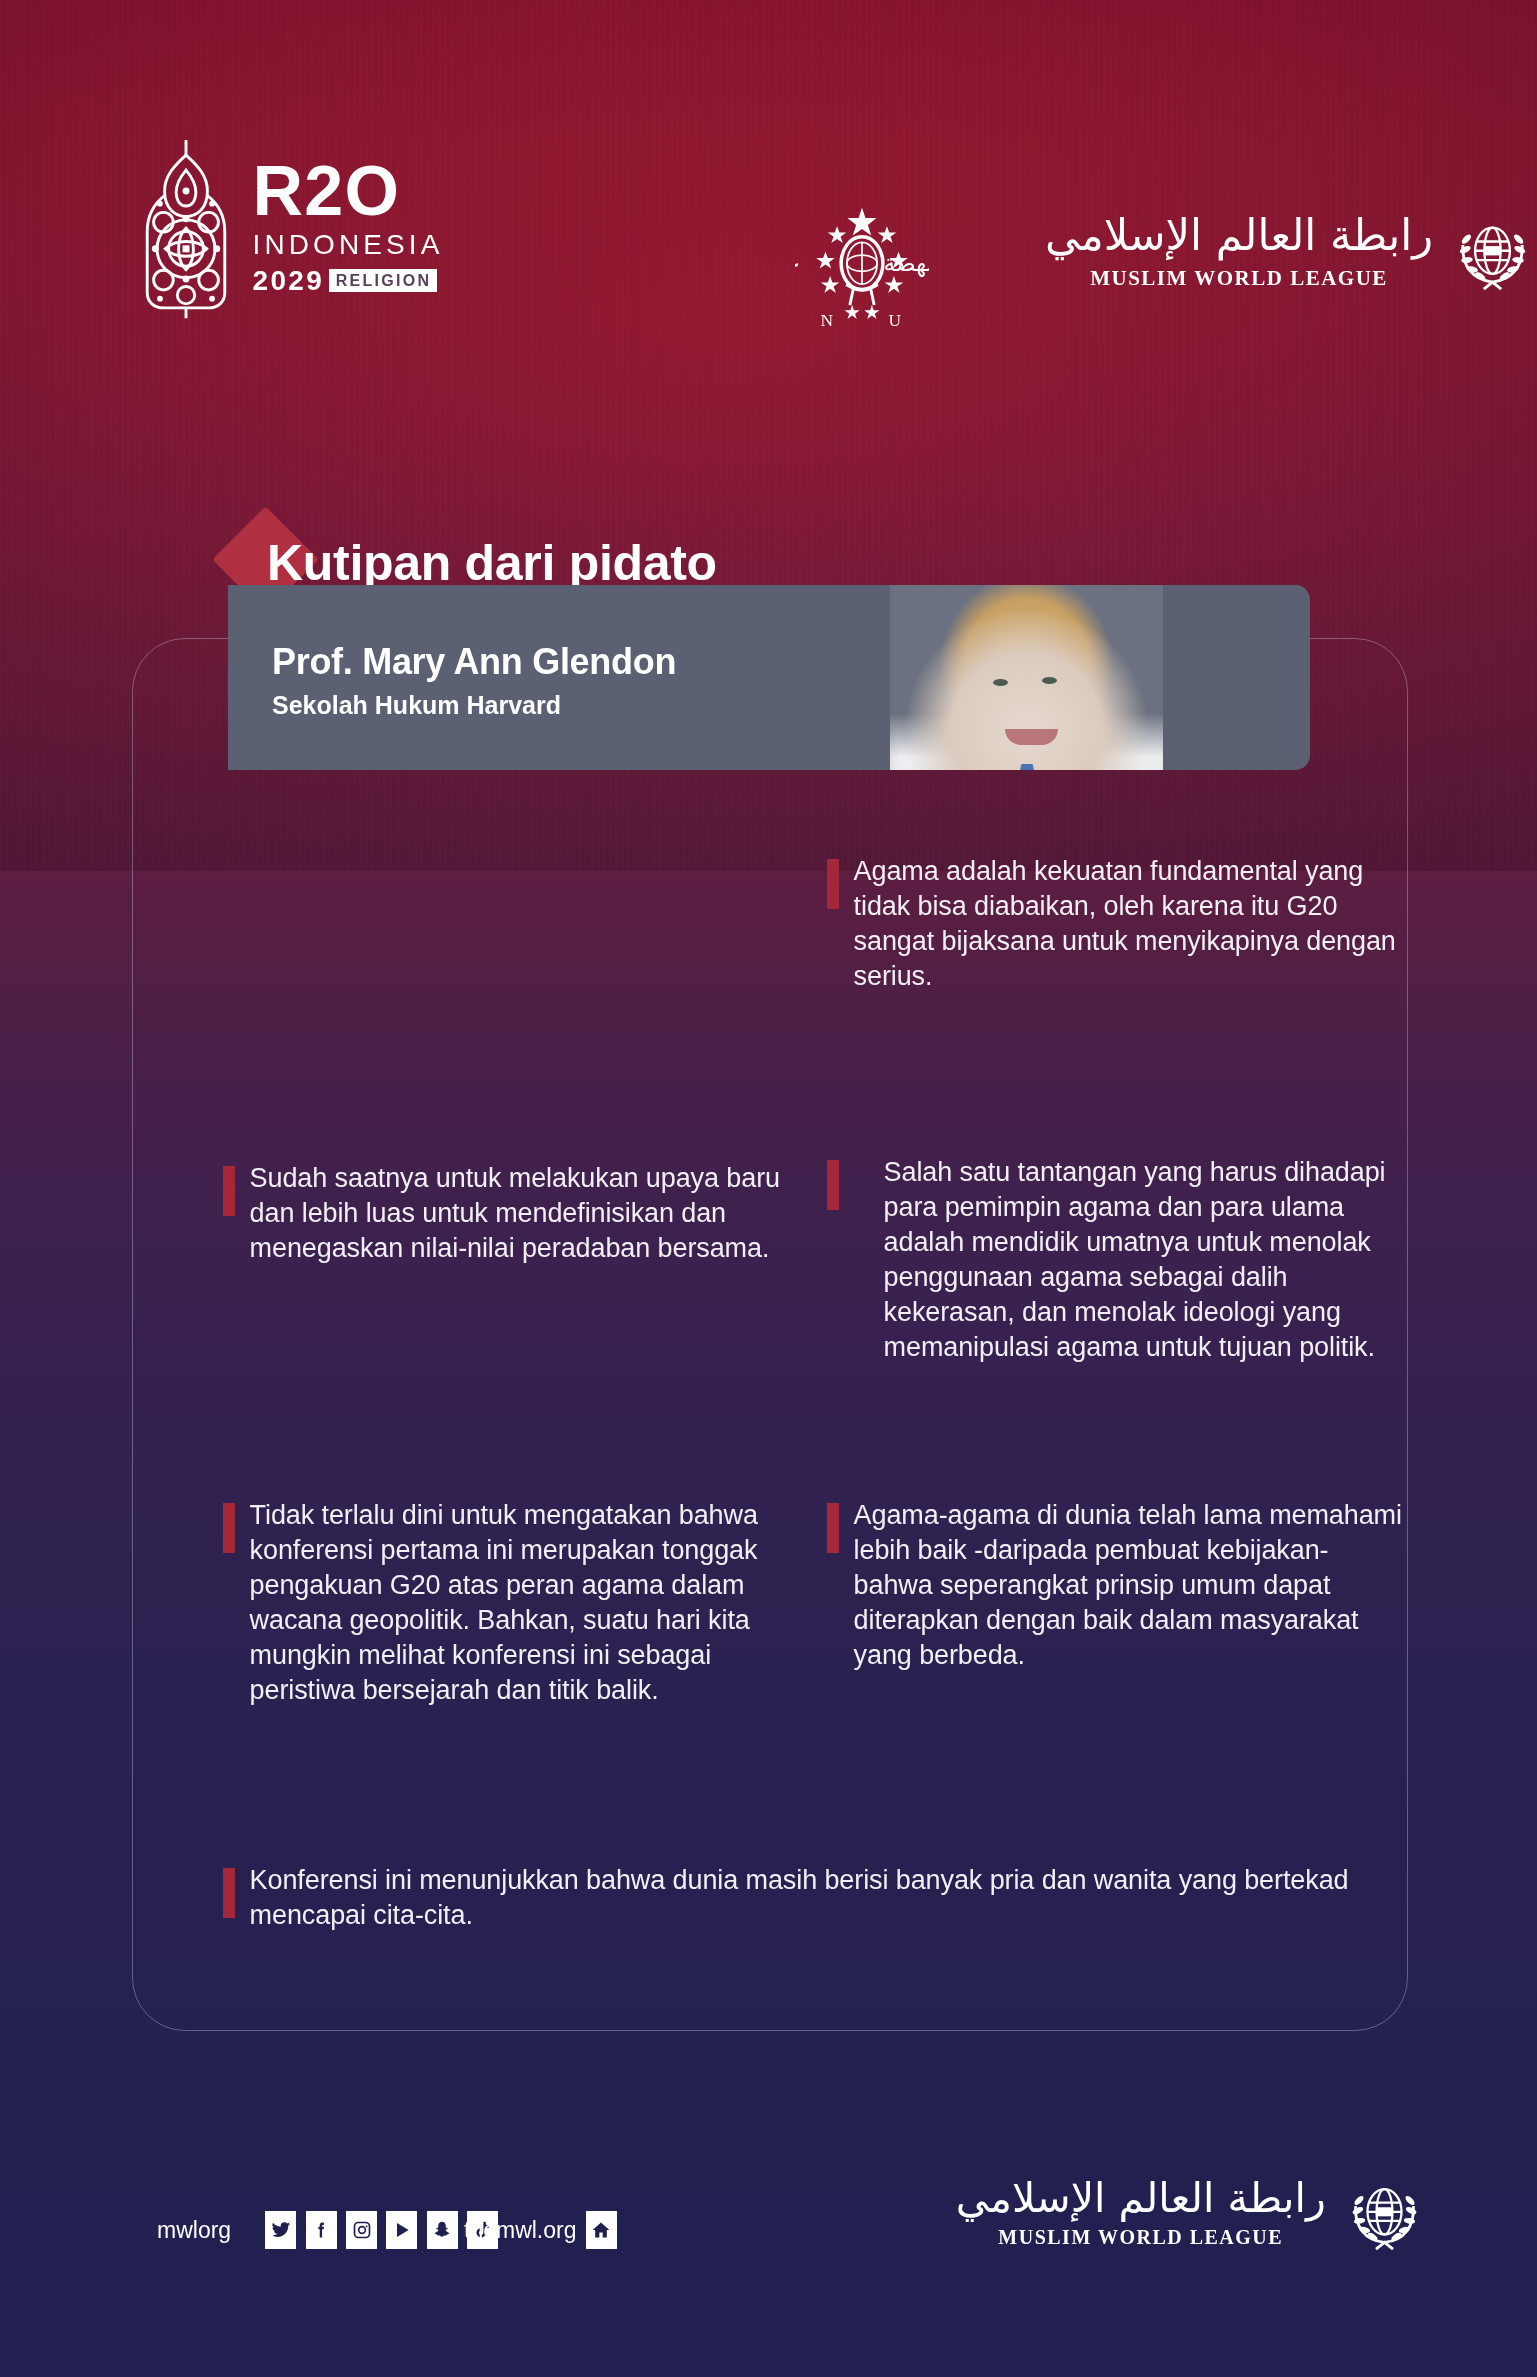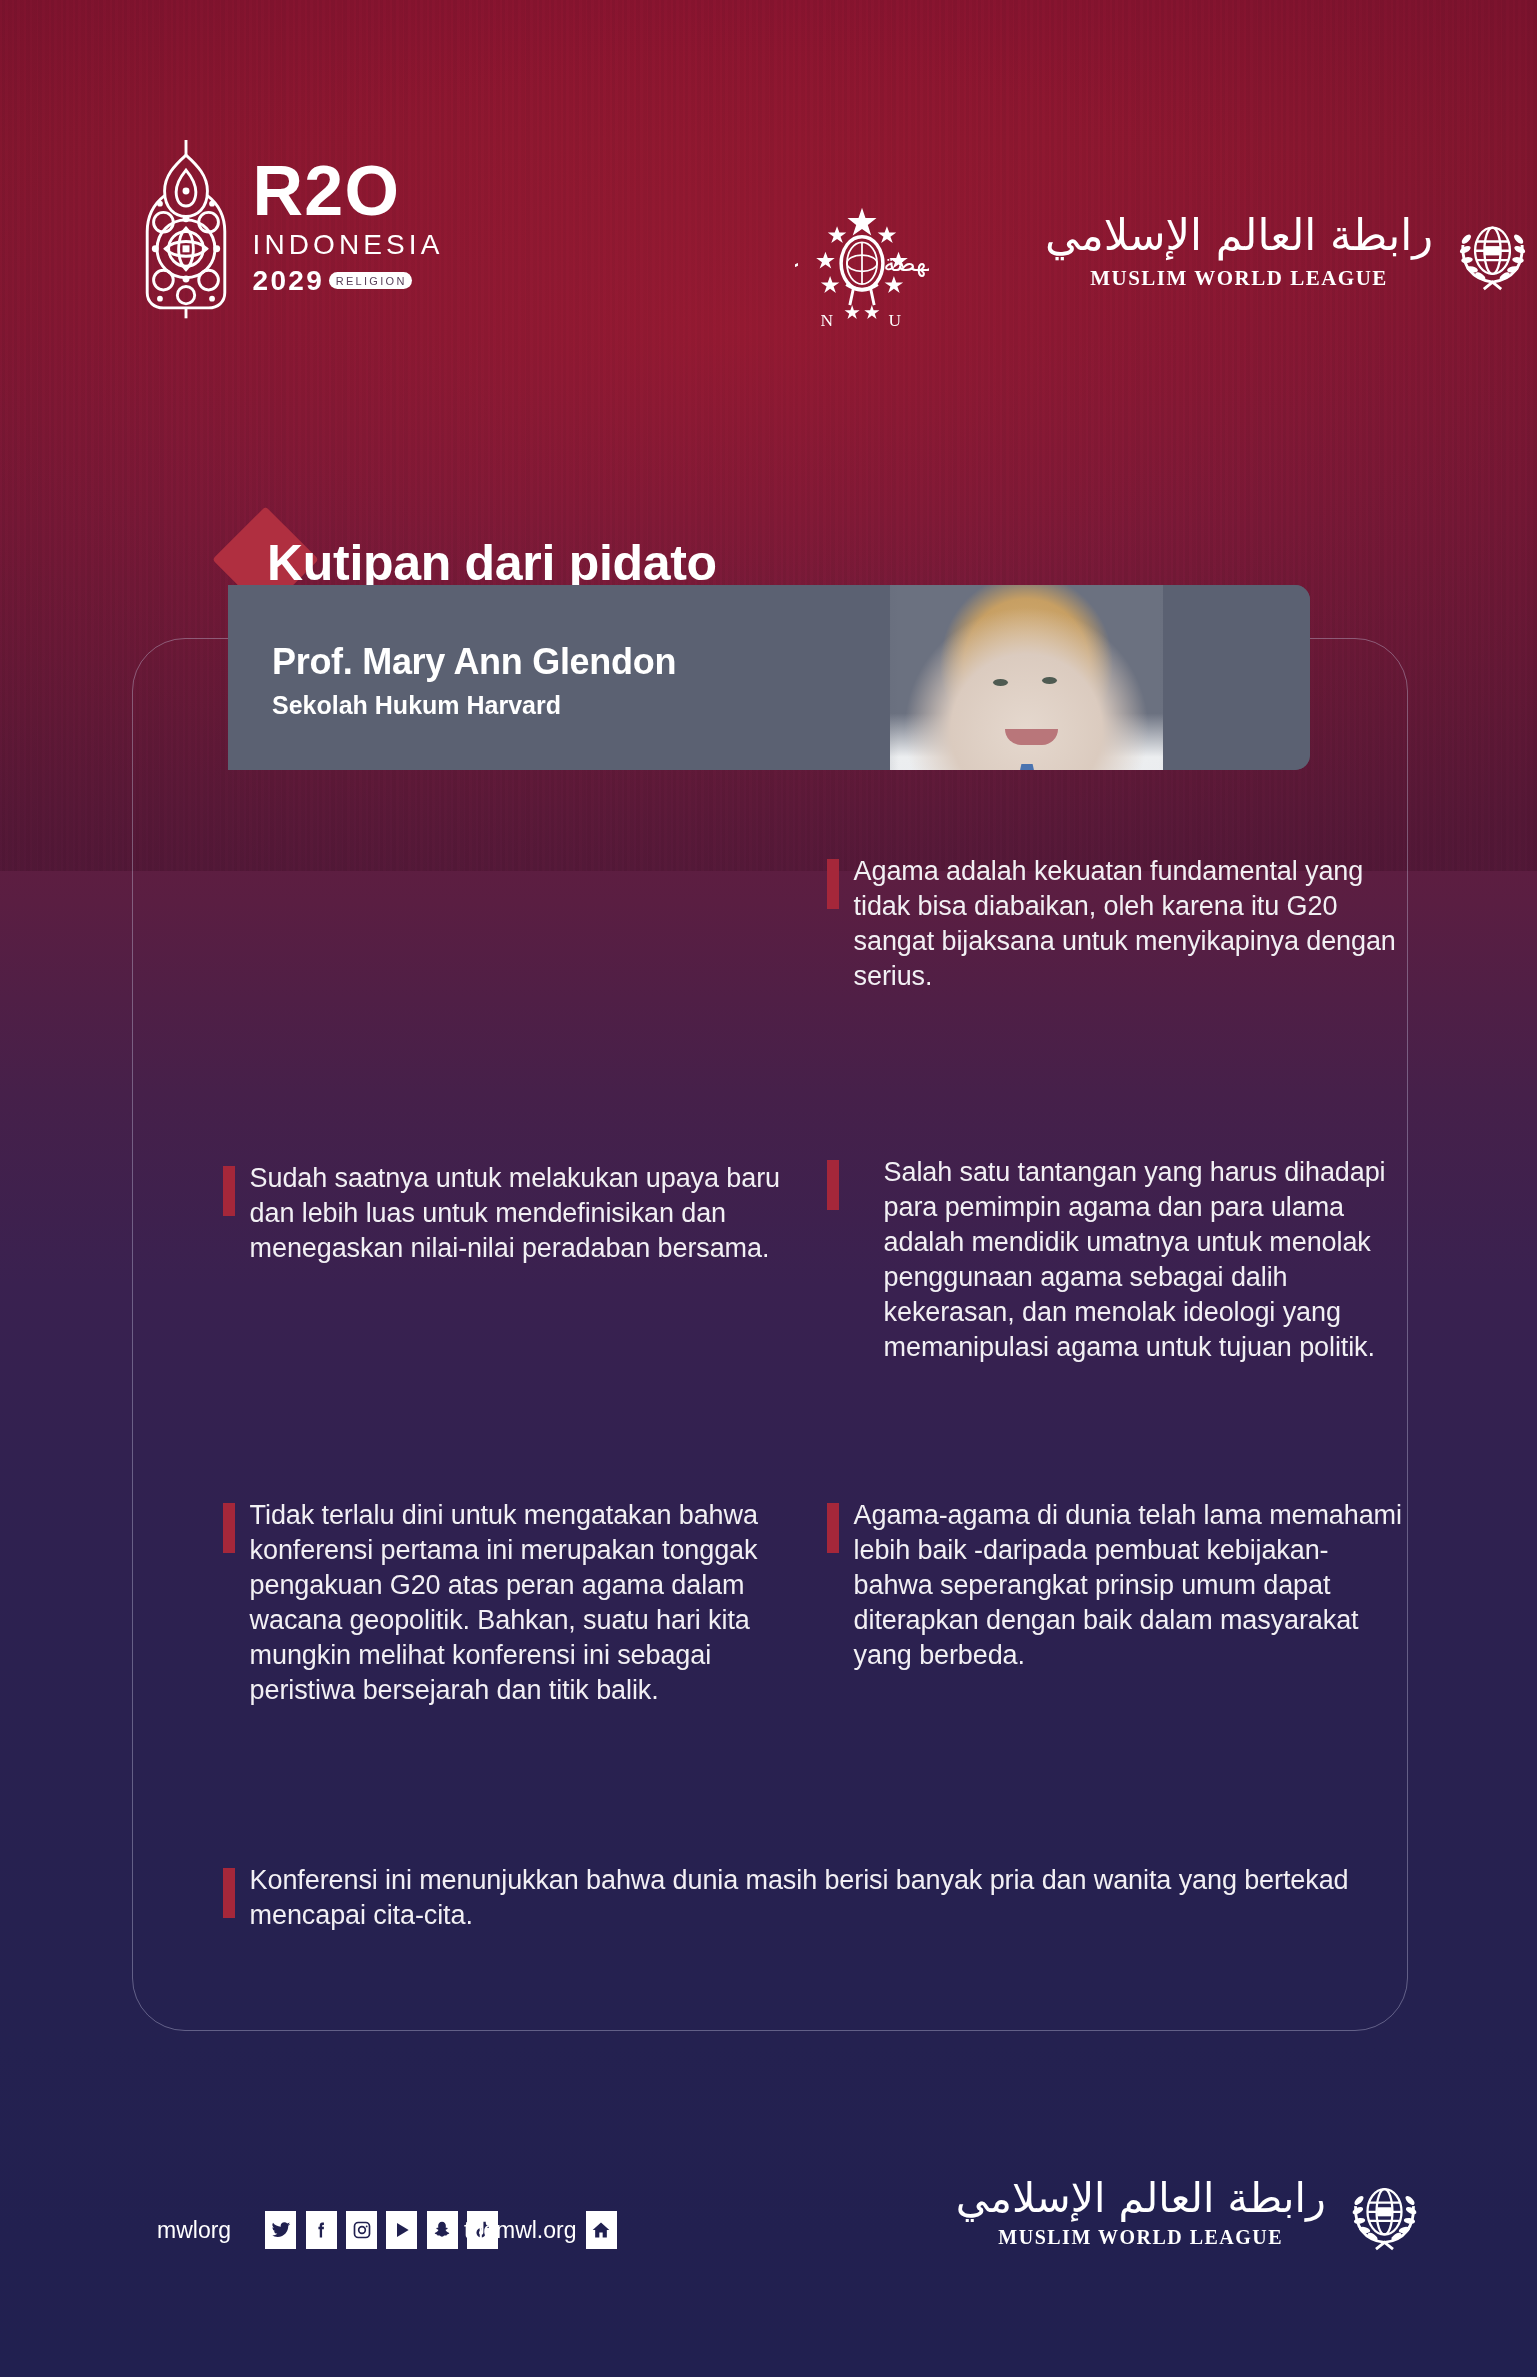--- a/index.html
+++ b/index.html
@@ -57,22 +57,22 @@
   .r20-main {
     font-size:70px; font-weight:700; color:#fff; letter-spacing:1.2px; line-height:0.92;
     font-family:"Liberation Sans", sans-serif;
   }
   .r20-indo {
     font-size:28px; font-weight:400; color:#fff; letter-spacing:4.1px; line-height:1.25; margin-top:3.5px;
   }
   .r20-yearrow { display:flex; align-items:center; gap:4.6px; margin-top:2.3px; }
   .r20-year { font-size:28px; font-weight:700; color:#fff; letter-spacing:2.3px; }
   .r20-religion {
-    background:#fff; color:#59415a; font-size:11px; font-weight:400;
-    letter-spacing:2.3px; padding:2.9px 5.8px 2.3px 7px;border-radius:9px;
+    background:#fff; color:#59415a; font-size:16px; font-weight:700;
+    letter-spacing:2.3px; padding:2.9px 5.8px 2.3px 7px;
   }
 
   .nu-logo { position:absolute; left:795px; top:203px; width:134px; height:116px; }
   .nu-caption { position:absolute; left:795px; top:310px; width:134px; text-align:left;
      color:#fff; font-size:17.4px; letter-spacing:25.5px; text-indent:25.5px;
      font-family:"Liberation Serif", serif; }
 
   .mwl-logo-head { position:absolute; left:1045px; top:209px; display:flex; align-items:center; gap:16.3px; }
   .mwl-en { color:#fff; font-size:21px; font-weight:700; letter-spacing:1.5px;
             font-family:"Liberation Serif", serif; margin-top:8.1px; text-align:center; }

